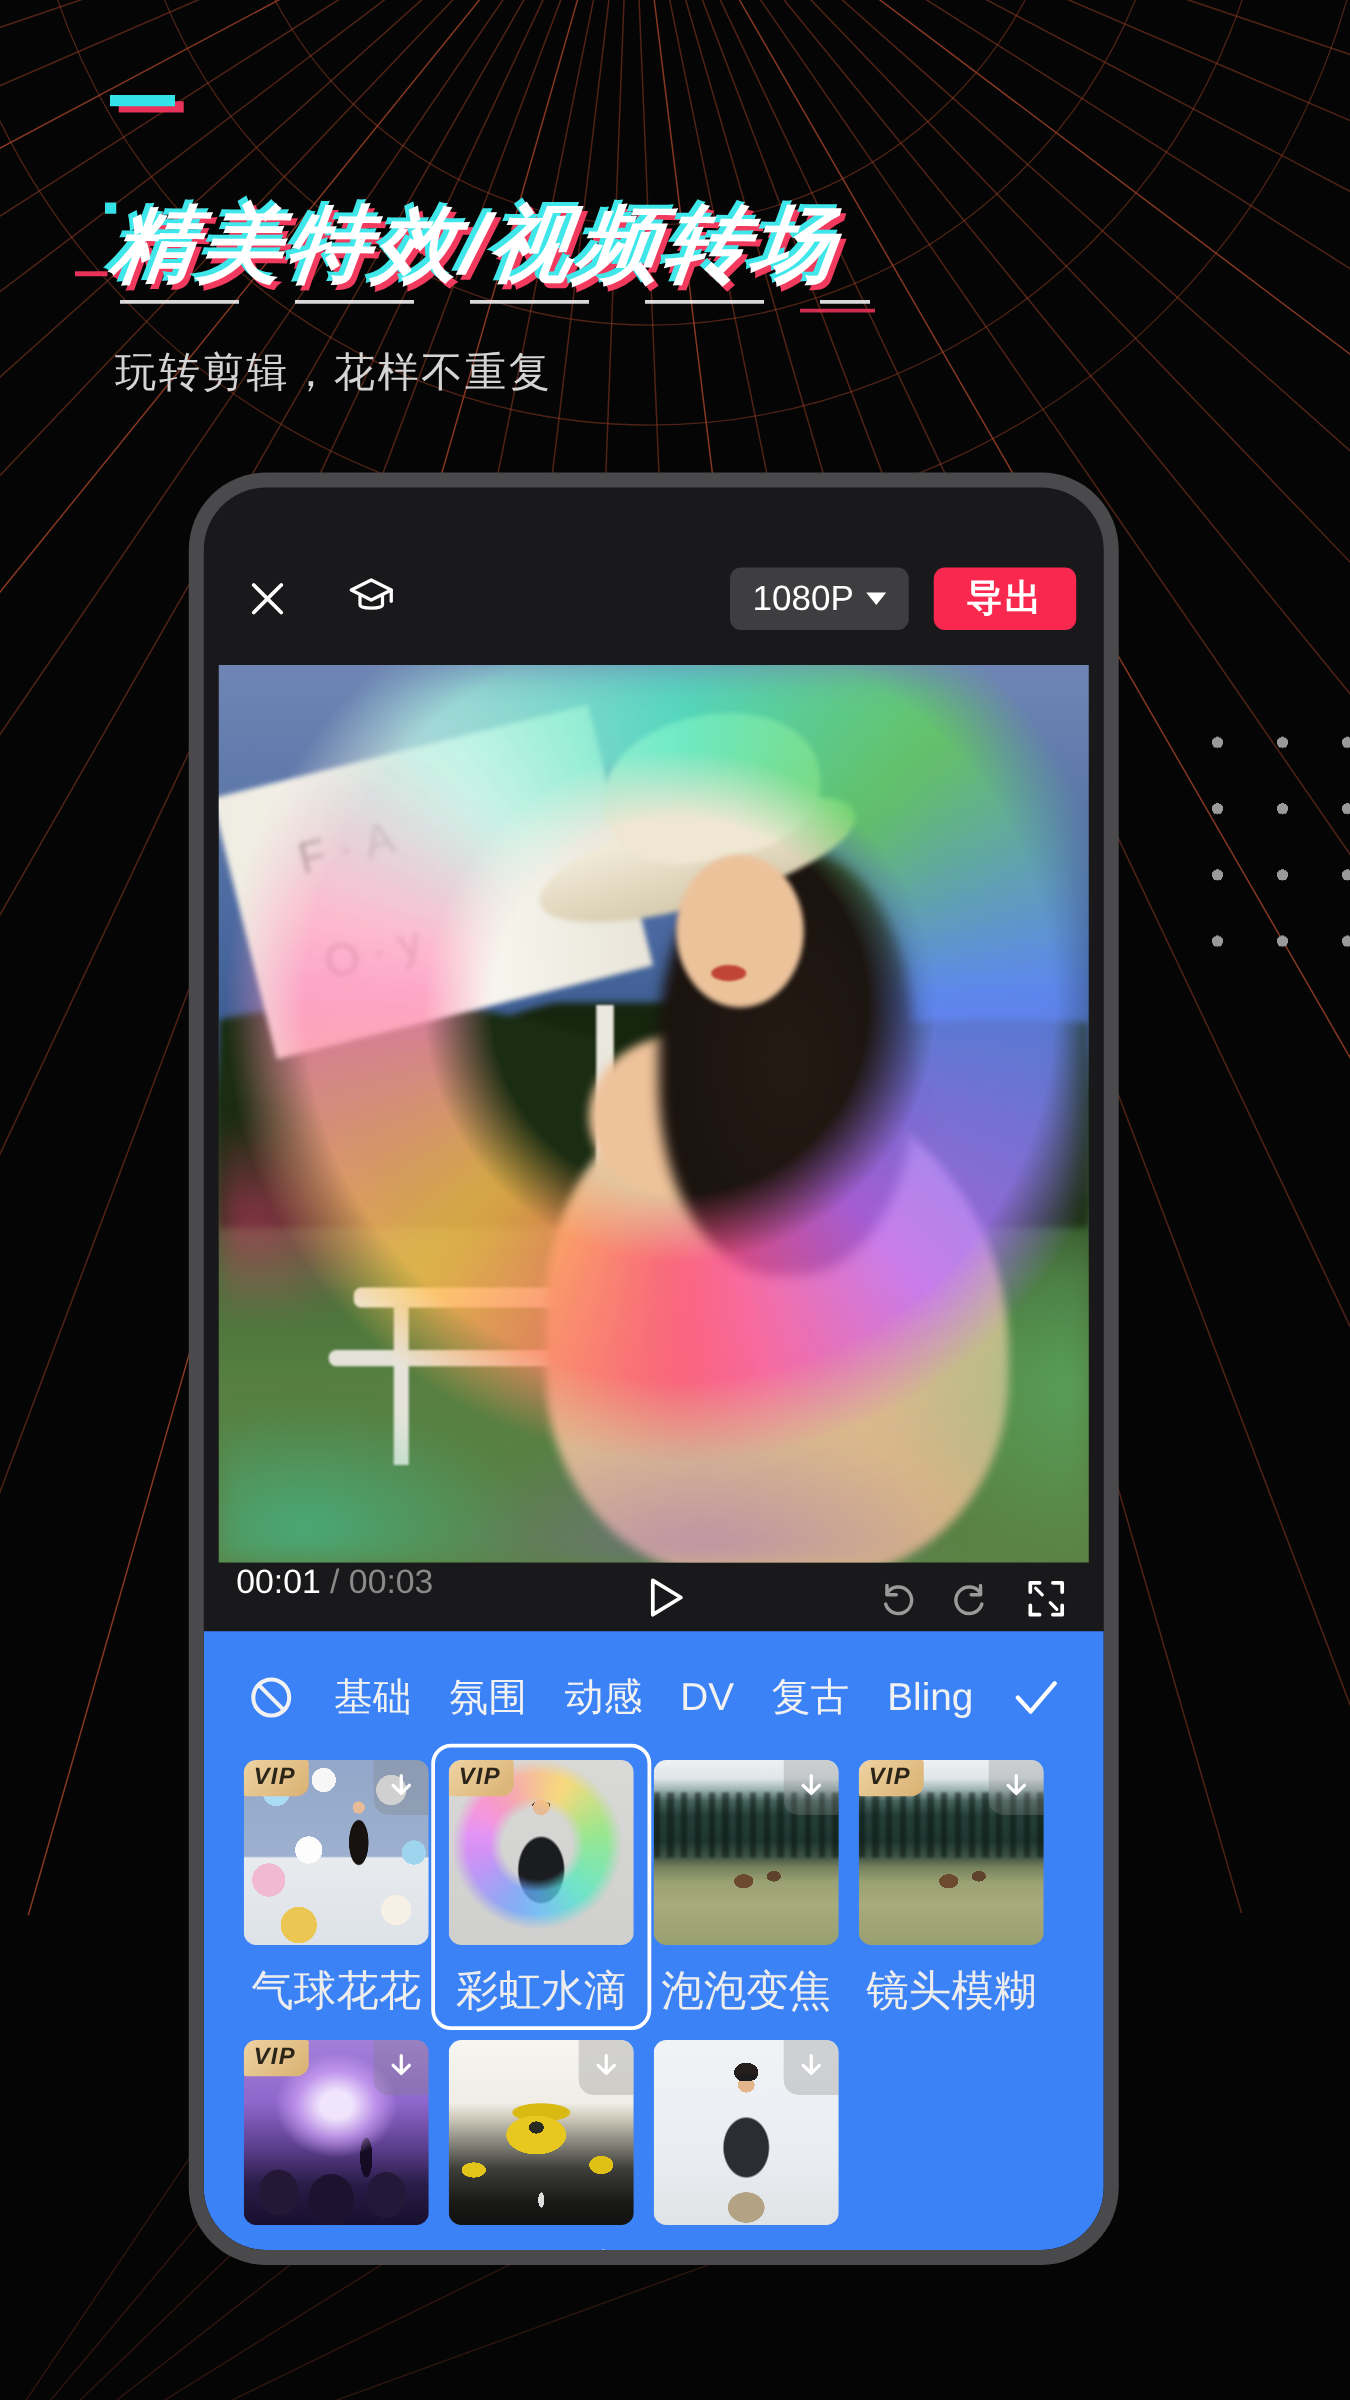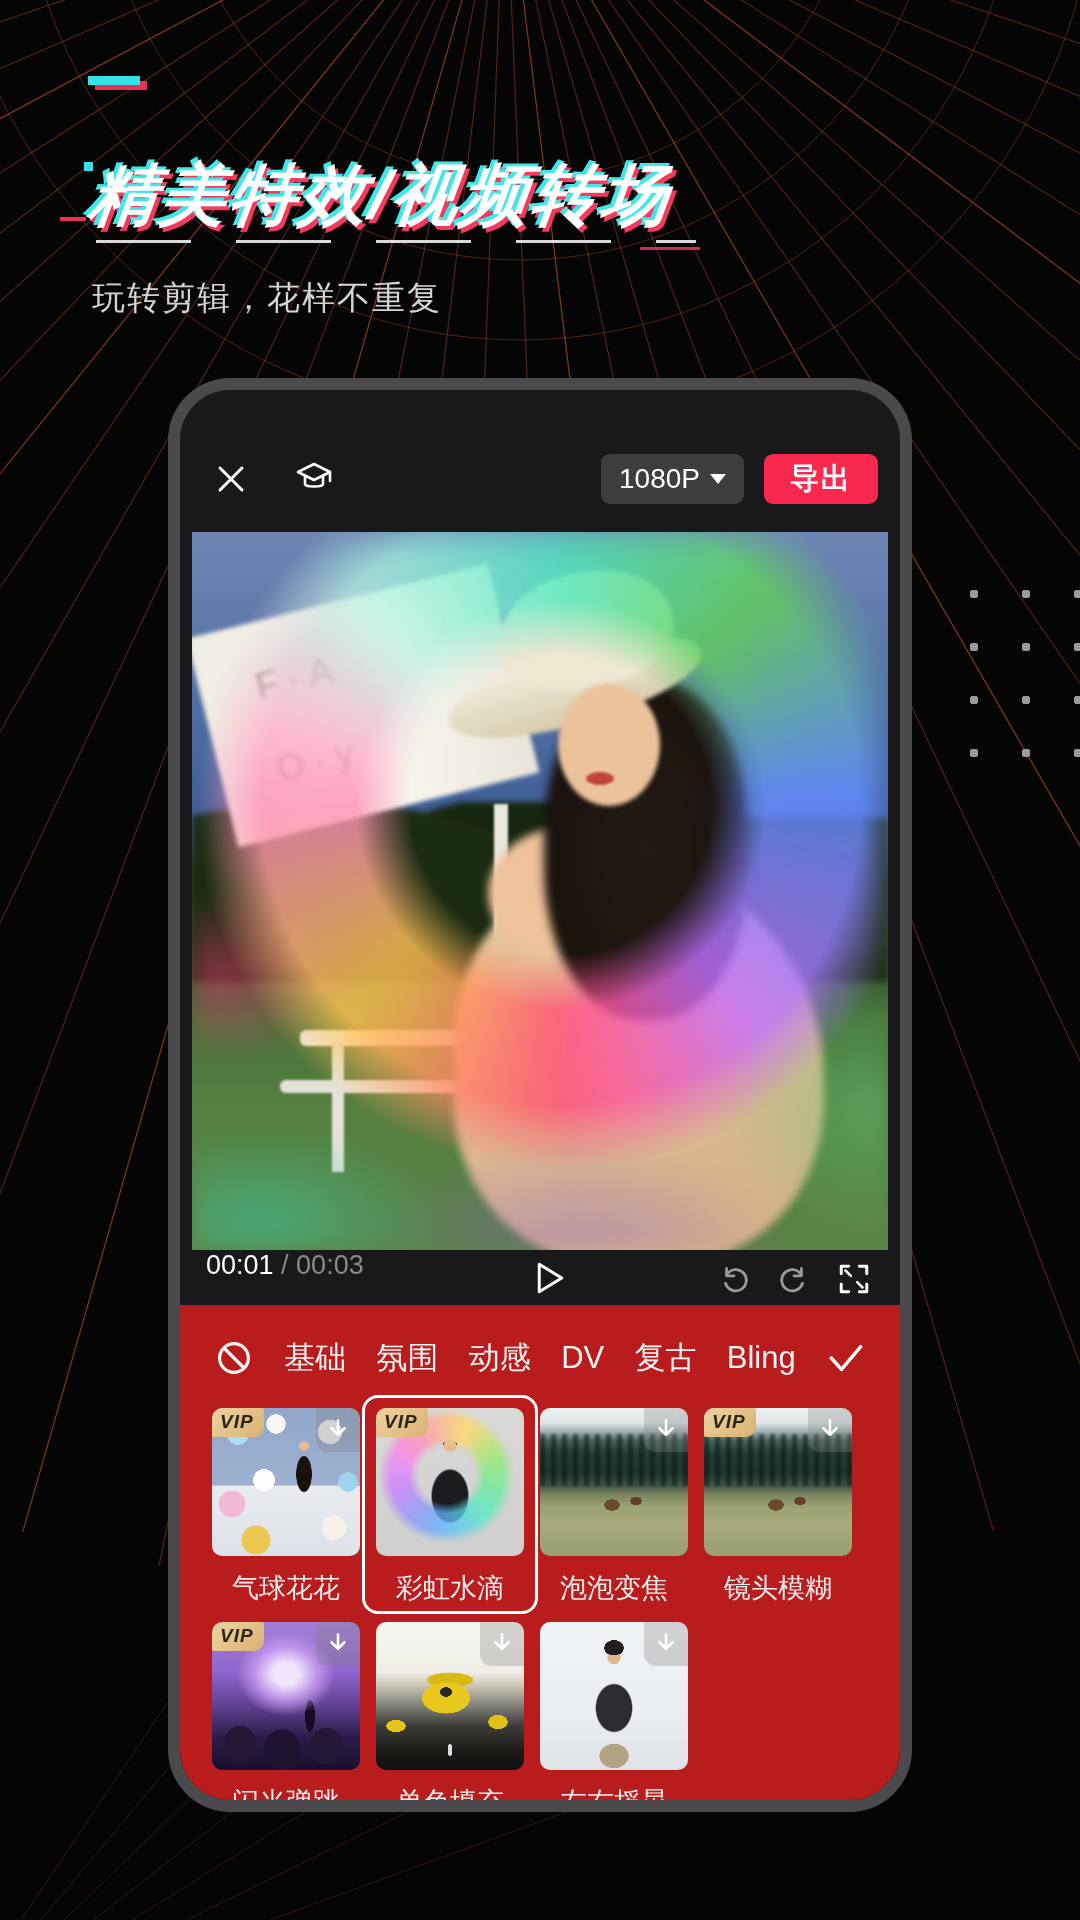--- a/index.html
+++ b/index.html
@@ -18,21 +18,21 @@
     background:repeating-linear-gradient(90deg,#fff 0 95px,transparent 95px 140px);}
   .g-underline2{position:absolute;left:640px;top:247px;width:60px;height:3px;background:#e8325a;opacity:.9;}
 
   
   .hero-title{position:absolute;left:90px;top:150px;margin:0;color:#fff;font-size:67px;font-weight:900;
     font-style:italic;letter-spacing:3px;transform:skewX(-7deg);white-space:nowrap;
     text-shadow:-4px -3px 0 #3fe7ea,4px 4px 0 #f23a5e;}
   .hero-subtitle{position:absolute;left:92px;top:276px;margin:0;color:#d4d4d4;font-size:33px;letter-spacing:2px;}
 
   
-  .phone{position:absolute;left:168px;top:378px;width:744px;height:1434px;border-radius:62px;background:#4a4a4c;box-sizing:border-box;padding:12px;}
+  .phone{position:absolute;left:151px;top:378px;width:744px;height:1434px;border-radius:62px;background:#4a4a4c;box-sizing:border-box;padding:12px;}
   .screen{position:relative;width:720px;height:1410px;background:#19191b;border-radius:50px;overflow:hidden;}
 
   
   .toolbar{position:absolute;left:32px;top:62px;width:666px;height:54px;display:flex;align-items:center;}
   .icon-btn{background:none;border:none;padding:0;cursor:pointer;display:flex;align-items:center;}
   .cap-btn{margin-left:42px;}
   .toolbar .spacer{flex:1}
   .res-btn{height:50px;padding:0 18px;background:#3e3e41;border:none;border-radius:9px;color:#fff;font-size:28px;
     display:flex;align-items:center;gap:10px;cursor:pointer;font-family:inherit;}
   .caret{width:0;height:0;border-left:8px solid transparent;border-right:8px solid transparent;border-top:10px solid #fff;}
@@ -76,28 +76,28 @@
     filter:blur(16px) saturate(1.35);}
 
   
   .playbar{position:absolute;left:12px;top:860px;width:696px;height:58px;display:flex;align-items:flex-start;}
   .time{margin-left:14px;font-size:27px;color:#fff;white-space:nowrap;}
   .time .dim{color:#8a8a8a;}
   .play-wrap{position:absolute;left:336px;top:8px;}
   .hist{position:absolute;right:16px;top:12px;display:flex;align-items:center;gap:24px;}
 
   
-  .effects-panel{position:absolute;left:0;top:915px;width:720px;height:495px;background:#b91c1c;border-radius:0 0 50px 50px;overflow:hidden;}
+  .effects-panel{position:absolute;left:0;top:915px;width:720px;height:495px;background:#3b82f6;border-radius:0 0 50px 50px;overflow:hidden;}
   .tabs{position:absolute;left:34px;top:32px;width:652px;display:flex;align-items:center;justify-content:space-between;}
   .tab{color:#f2f2f2;font-size:31px;cursor:pointer;white-space:nowrap;}
   .tiles{position:absolute;left:32px;top:103px;display:grid;grid-template-columns:repeat(4,148px);column-gap:21px;row-gap:28px;gap:16px;}
   .tile{position:relative;width:148px;cursor:pointer;}
   .tile.selected::after{content:"";position:absolute;left:-14px;right:-14px;top:-13px;bottom:-8px;border:3px solid #fff;border-radius:16px;pointer-events:none;}
   .thumb{position:relative;width:148px;height:148px;border-radius:10px;overflow:hidden;background:#333;}
-  .tlabel{margin-top:14px;text-align:center;color:#ededed;font-size:27px;white-space:nowrap;}
+  .tlabel{margin-top:14px;text-align:center;color:#ededed;font-size:34px;white-space:nowrap;}
   .vip{position:absolute;left:0;top:0;z-index:3;padding:3px 10px 4px 8px;background:linear-gradient(135deg,#eed3a2,#d9b172);
     color:#2b2418;font-size:19px;font-weight:900;font-style:italic;border-radius:10px 2px 10px 2px;letter-spacing:1px;}
   .dl{position:absolute;right:0;top:0;z-index:3;width:44px;height:44px;border-radius:0 10px 0 12px;
     background:rgba(130,130,130,.30);display:flex;align-items:center;justify-content:center;}
 
   
   .thumb0{background:
     radial-gradient(18px 18px at 26px 26px,#aadcf5 60%,transparent 61%),
     radial-gradient(16px 16px at 64px 16px,#f7f7f7 60%,transparent 61%),
     radial-gradient(20px 20px at 118px 24px,#f3f3f3 60%,transparent 61%),

